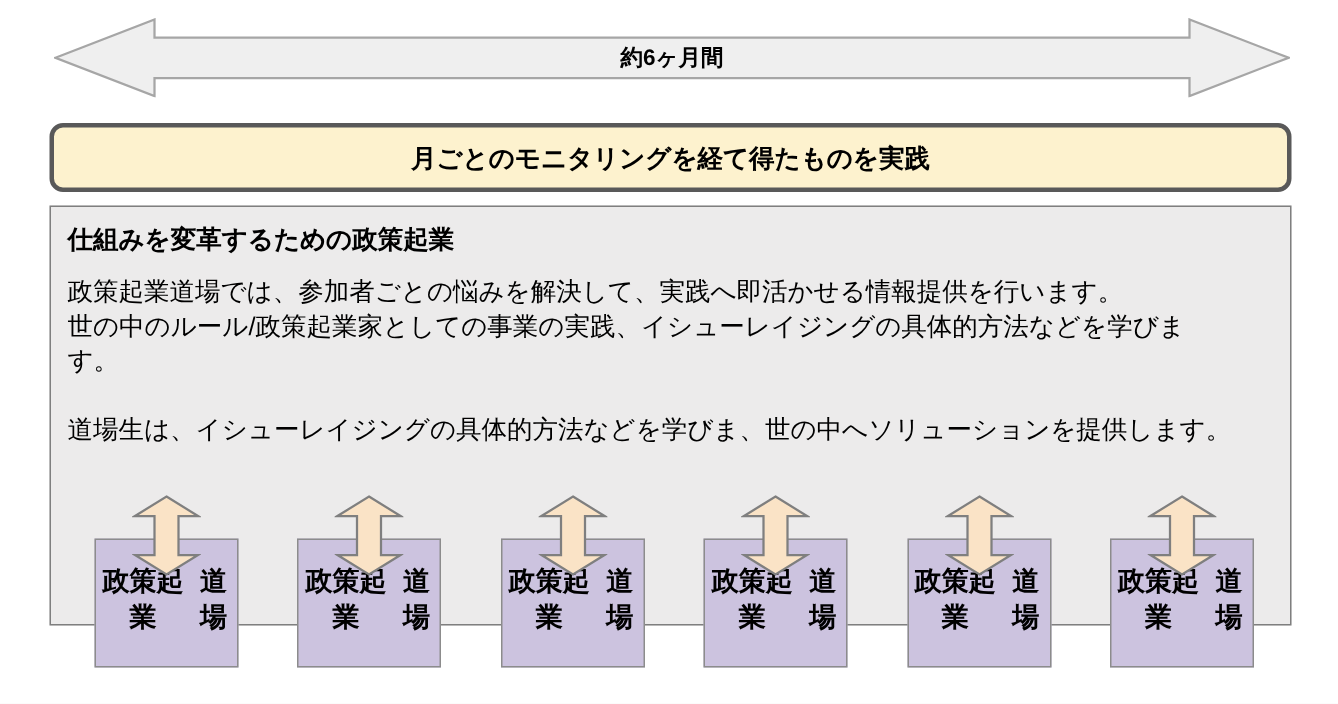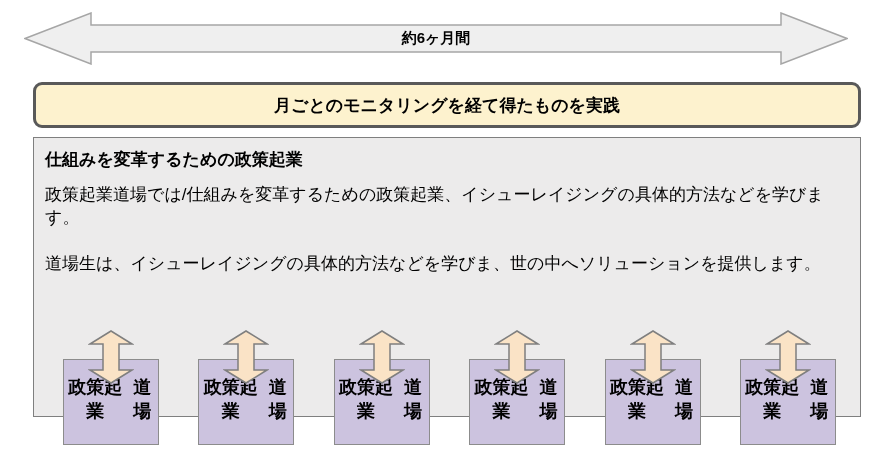--- a/index.html
+++ b/index.html
@@ -2,21 +2,21 @@
 <html><head>
 <meta charset="utf-8">
 <style>
   html,body{margin:0;padding:0;background:#ffffff;}
   .canvas{
     position:relative;width:892px;height:469px;background:#ffffff;
     font-family:"Liberation Sans",sans-serif;color:#000;overflow:hidden;
   }
 
   
-  .duration{position:absolute;left:24px;top:12px;width:824px;height:53px;}
+  .duration{position:absolute;left:36px;top:12px;width:824px;height:53px;}
   .duration svg{position:absolute;left:0;top:0;width:824px;height:53px;}
   .duration-label{
     position:absolute;left:0;top:0;width:824px;height:53px;
     display:flex;align-items:center;justify-content:center;
     font-size:15px;font-weight:bold;
   }
 
   
   .banner{
     position:absolute;left:33px;top:82px;width:828px;height:46px;
@@ -62,21 +62,22 @@
     <div class="duration-label">約6ヶ月間</div>
   </div>
 
   <div class="banner">
     <span>月ごとのモニタリングを経て得たものを実践</span>
   </div>
 
   <div class="panel">
     <div class="panel-heading">仕組みを変革するための政策起業</div>
     <div class="para1">
-      <div class="para-line">政策起業道場では/仕組みを変革するための政策起業、イシューレイジングの具体的方法などを学びま</div>
+      <div class="para-line">政策起業道場では、参加者ごとの悩みを解決して、実践へ即活かせる情報提供を行います。</div>
+      <div class="para-line">世の中のルール/政策起業家としての事業の実践、イシューレイジングの具体的方法などを学びま</div>
       <div class="para-line">す。</div>
     </div>
     <div class="para2 para-line">道場生は、イシューレイジングの具体的方法などを学びま、世の中へソリューションを提供します。</div>
   </div>
 
   <div class="dojo-row">
 
     <div class="dojo-unit">
       <svg class="vert-arrow" viewBox="0 0 46 54" aria-hidden="true">
         <polygon points="23,1 44,14 31,14 31,40 44,40 23,53 2,40 15,40 15,14 2,14" fill="#FAE3C6" stroke="#7F7F7F" stroke-width="1.5" stroke-linejoin="miter"></polygon>

